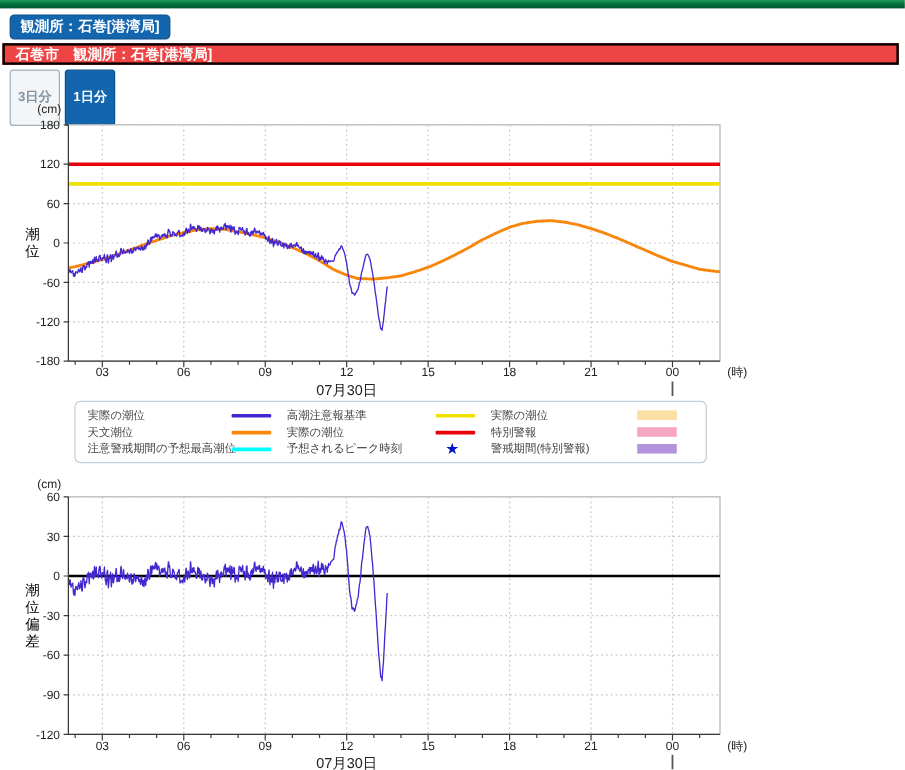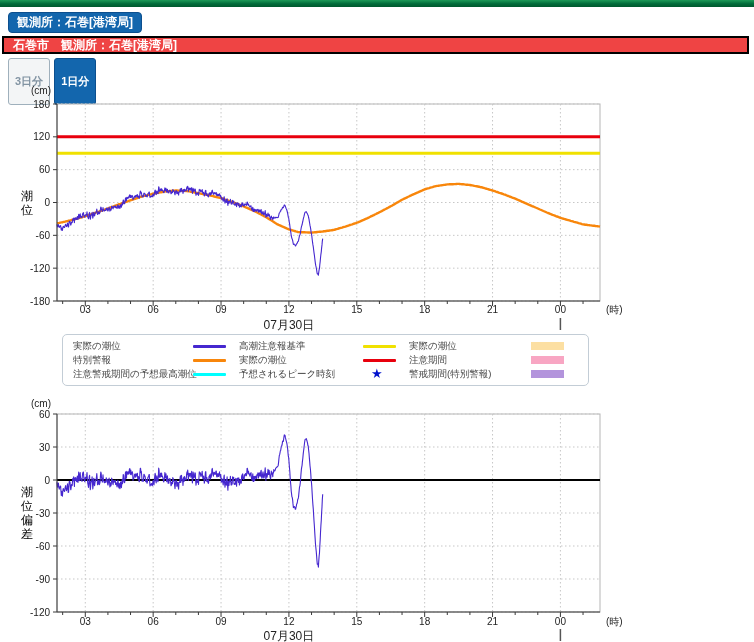--- a/index.html
+++ b/index.html
@@ -151,29 +151,29 @@
       <div class="lg-line" style="background: rgb(69, 39, 207);"></div>
     </div>
     <div class="lg-label">高潮注意報基準</div>
     <div class="lg-sym">
       <div class="lg-line" style="background: rgb(240, 225, 0);"></div>
     </div>
     <div class="lg-label">実際の潮位</div>
     <div class="lg-sym">
       <div class="lg-swatch" style="background: rgb(252, 223, 162);"></div>
     </div>
+    <div class="lg-label">天文潮位</div>
+    <div class="lg-sym">
+      <div class="lg-line" style="background: rgb(248, 134, 11);"></div>
+    </div>
+    <div class="lg-label">実際の潮位</div>
+    <div class="lg-sym">
+      <div class="lg-line" style="background: rgb(232, 0, 13);"></div>
+    </div>
     <div class="lg-label">特別警報</div>
-    <div class="lg-sym">
-      <div class="lg-line" style="background: rgb(248, 134, 11);"></div>
-    </div>
-    <div class="lg-label">実際の潮位</div>
-    <div class="lg-sym">
-      <div class="lg-line" style="background: rgb(232, 0, 13);"></div>
-    </div>
-    <div class="lg-label">注意期間</div>
     <div class="lg-sym">
       <div class="lg-swatch" style="background: rgb(248, 166, 195);"></div>
     </div>
     <div class="lg-label">注意警戒期間の予想最高潮位</div>
     <div class="lg-sym">
       <div class="lg-line" style="background: rgb(0, 255, 255);"></div>
     </div>
     <div class="lg-label">予想されるピーク時刻</div>
     <div class="lg-sym">
       <span class="lg-star" style="color: rgb(0, 17, 204);">★</span>

